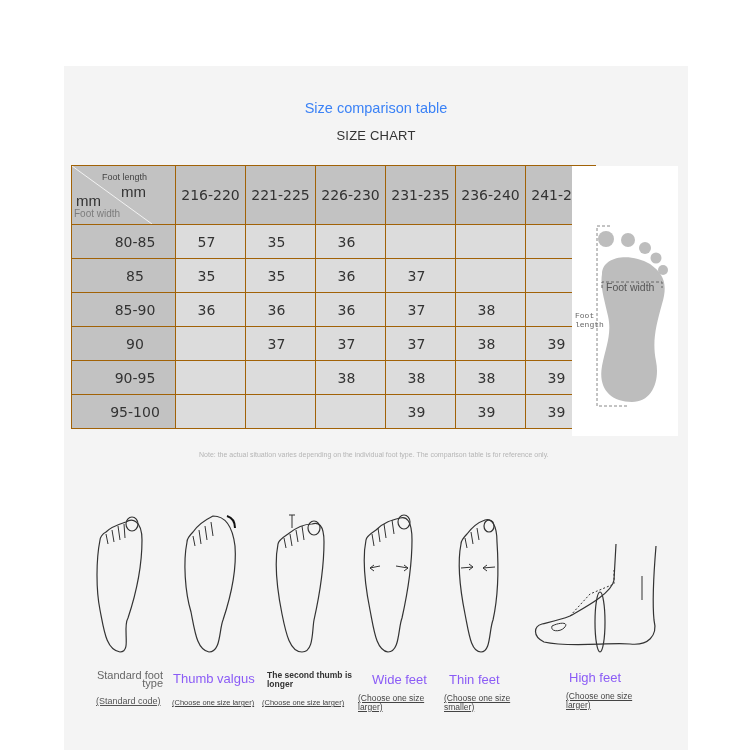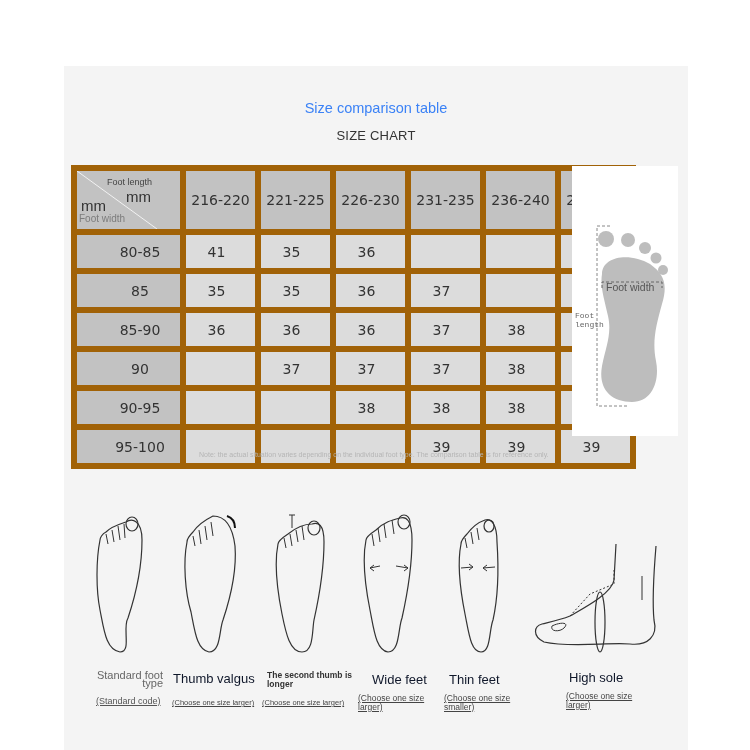--- a/index.html
+++ b/index.html
@@ -18,21 +18,21 @@
     .subtitle {
       position: absolute; left: 64px; width: 624px; top: 128px; text-align: center;
       font-size: 13px; color: #333; letter-spacing: 0.2px;
     }
     table.chart {
       position: absolute; left: 71px; top: 165px; border-collapse: collapse;
       font-family: "DejaVu Sans", sans-serif;
     }
     table.chart td, table.chart th {
       padding: 0; text-align: center; color: #333; font-weight: normal;
-      border: 6px solid #a16207;
+      border: 1px solid #a16207;
     }
     table.chart thead th { background: #c2c2c2; height: 58px; font-size: 14px; width: 69px; }
     table.chart tbody td { background: #dcdcdc; height: 33px; font-size: 14px; }
     table.chart tbody td.rowlabel { background: #c2c2c2; width: 80px; padding-left: 23px; }
     table.chart tbody td .v { position: relative; left: -4px; }
     th.corner {
       width: 80px !important; position: relative; overflow: hidden;
       background: #c2c2c2;
     }
     .corner-inner { position: relative; width: 80px; height: 58px; }
@@ -48,21 +48,21 @@
     .footbox svg { position: absolute; left: 0; top: 0; }
     .fw-label { position: absolute; left: 34px; top: 115px; font-size: 10.5px; color: #555; }
     .fl-label { position: absolute; left: 3px; top: 145px; font-size: 8px; color: #666; line-height: 9px; font-family: Liberation Mono, monospace; }
 
     .note {
       position: absolute; left: 199px; top: 451px; width: 375px; font-size: 7px; color: #b5b5b5; line-height: 8px;
     }
 
     .foot-illus { position: absolute; top: 510px; }
     .label { position: absolute; color: #888; }
-    .label.big { font-size: 13px; color: #0f172a; }
+    .label.big { font-size: 13px; color: #8b5cf6; }
     .label.small { font-size: 11px; color: #666; line-height: 8px; text-align: right; }
     .label.bold { font-size: 8.5px; color: #333; line-height: 8.5px; font-weight: bold; }
     .sub { position: absolute; font-size: 8.5px; color: #444; line-height: 8.5px; text-decoration: underline; }
     .sub.reg { font-size: 9px; color: #555; }
   </style>
 </head>
 <body>
 
 <div class="panel"></div>
 
@@ -87,21 +87,21 @@
       <th>221-225</th>
       <th>226-230</th>
       <th>231-235</th>
       <th>236-240</th>
       <th>241-245</th>
     </tr>
   </thead>
   <tbody>
     <tr>
       <td class="rowlabel">80-85</td>
-      <td><span class="v">41</span></td>
+      <td><span class="v">57</span></td>
       <td><span class="v">35</span></td>
       <td><span class="v">36</span></td>
       <td><span class="v"></span></td>
       <td><span class="v"></span></td>
       <td><span class="v"></span></td>
     </tr>
     <tr>
       <td class="rowlabel">85</td>
       <td><span class="v">35</span></td>
       <td><span class="v">35</span></td>
@@ -216,14 +216,14 @@
 
 <div class="label bold" style="left:267px; top:671px; width:90px;">The second thumb is longer</div>
 <div class="sub" style="left:262px; top:699px; font-size:7.5px;">(Choose one size larger)</div>
 
 <div class="label big" style="left:372px; top:672px;">Wide feet</div>
 <div class="sub" style="left:358px; top:694px; width:72px;">(Choose one size larger)</div>
 
 <div class="label big" style="left:449px; top:672px;">Thin feet</div>
 <div class="sub" style="left:444px; top:694px; width:96px;">(Choose one size smaller)</div>
 
-<div class="label big" style="left:569px; top:670px;">High sole</div>
+<div class="label big" style="left:569px; top:670px;">High feet</div>
 <div class="sub" style="left:566px; top:692px; width:92px;">(Choose one size larger)</div>
 
 </body></html>

